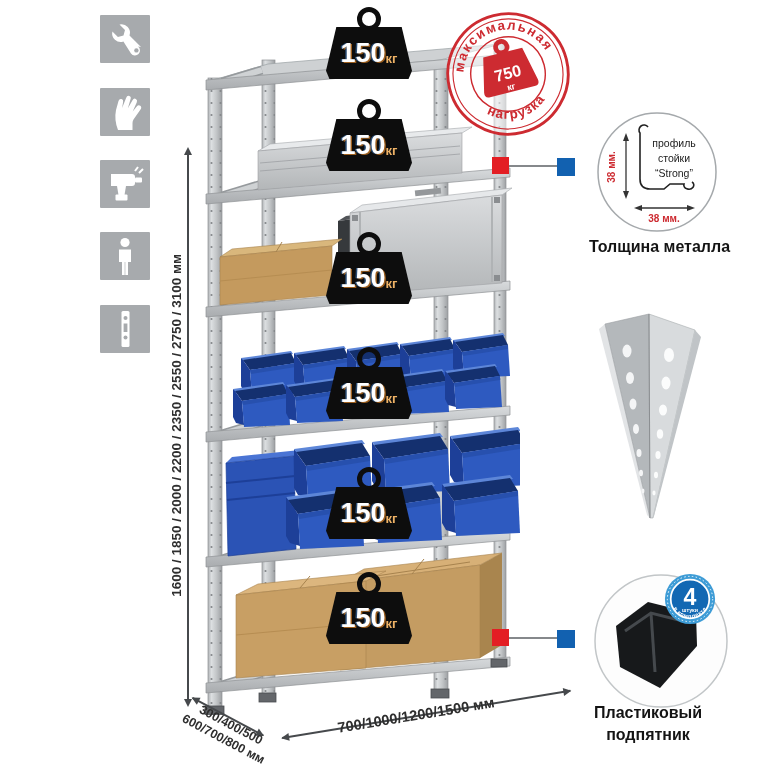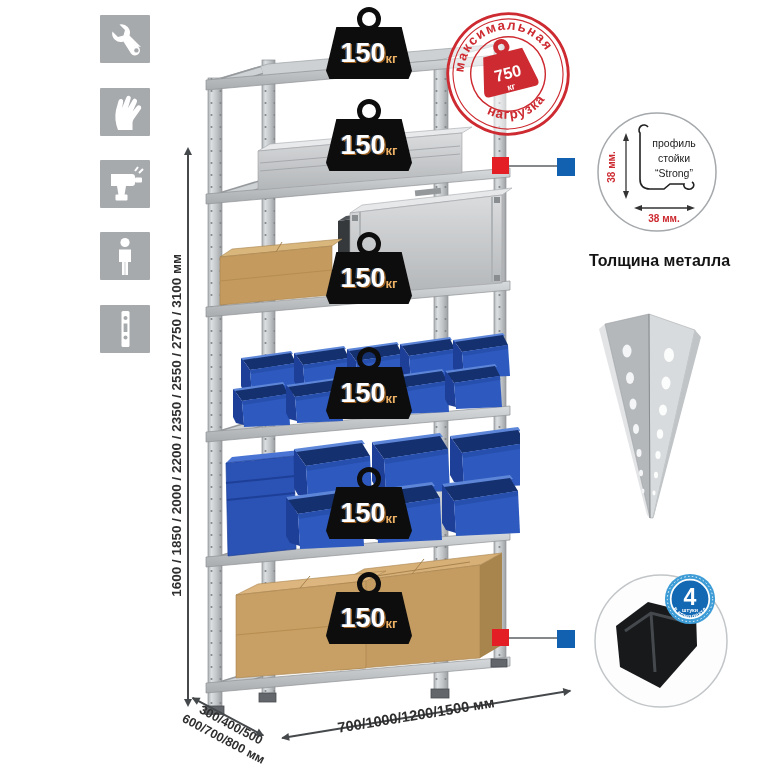--- a/index.html
+++ b/index.html
@@ -329,21 +329,21 @@
     <text transform="rotate(-90 19 56)" x="19" y="56" text-anchor="middle" font-size="10" font-weight="bold" fill="#cd2b31">38 мм.</text>
     <path d="M52,16 a5,5 0 1 0 -8,6 L44,68 q0,10 10,10 l14,0 l6,-5 l14,0 a5,4 0 1 0 8,-2" fill="none" stroke="#222" stroke-width="1.6"></path>
     <line x1="45" y1="97" x2="92" y2="97" stroke="#333" stroke-width="1.3"></line>
     <polygon points="38,97 46,94 46,100" fill="#333"></polygon>
     <polygon points="99,97 91,94 91,100" fill="#333"></polygon>
     <text x="68" y="111" text-anchor="middle" font-size="10" font-weight="bold" fill="#cd2b31">38 мм.</text>
     <text x="78" y="36" text-anchor="middle" font-size="10.5" fill="#222">профиль</text>
     <text x="78" y="51" text-anchor="middle" font-size="10.5" fill="#222">стойки</text>
     <text x="78" y="66" text-anchor="middle" font-size="10.5" fill="#222">“Strong”</text>
   </svg>
-  <div class="caption" style="left:577px;top:250px;width:165px">
+  <div class="caption" style="left:577px;top:236px;width:165px">
     <div>Толщина металла</div>
   </div>
 
   <svg class="abs" style="left:597px;top:303px;z-index:3" width="104" height="222" viewBox="0 0 104 222">
     <polygon points="2,26 8,21 53,215 50,212" fill="#e2e4e6"></polygon>
     <polygon points="8,21 52,11 53,215" fill="#b4b8bb" stroke="#9a9ea1" stroke-width="0.6"></polygon>
     <polygon points="52,11 98,27 56,215 53,215" fill="#d8dbdd" stroke="#a8acaf" stroke-width="0.6"></polygon>
     <polygon points="98,27 104,34 57,213 56,215" fill="#c0c4c7"></polygon>
     <line x1="52" y1="11" x2="53" y2="215" stroke="#8b8e91" stroke-width="1"></line>
     <g fill="#f4f5f6">
@@ -376,20 +376,24 @@
     <circle cx="28" cy="28" r="26" fill="#3e9cd6"></circle>
     <circle cx="28" cy="28" r="23.5" fill="none" stroke="#fff" stroke-width="1" stroke-dasharray="1.5,2.5"></circle>
     <circle cx="28" cy="28" r="20" fill="#1268b3" stroke="#fff" stroke-width="1.8"></circle>
     <text x="28" y="34" text-anchor="middle" font-size="24" font-weight="bold" fill="#fff">4</text>
     <text x="28" y="41" text-anchor="middle" font-size="5.5" font-weight="bold" fill="#fff">штуки</text>
     <path id="bArc" d="M9.9,36.4 A20,20 0 0 0 46.1,36.4" fill="none"></path>
     <text font-size="6" font-weight="bold" fill="#fff" letter-spacing="0.5">
       <textPath href="#bArc" startOffset="50%" text-anchor="middle">в комплекте</textPath>
     </text>
   </svg>
+  <div class="caption" style="left:573px;top:702px;width:150px">
+    <div>Пластиковый</div>
+    <div>подпятник</div>
+  </div>
 
   <div class="hline" style="left:193px;top:697px;width:80px;transform:rotate(28deg)"></div>
   <div class="dim-text dim-bl">
     <div>300/400/500</div>
     <div>600/700/800 мм</div>
   </div>
 
   <div class="hline" style="left:282px;top:737px;width:292px;transform:rotate(-9.3deg)"></div>
   <div class="dim-text dim-br">700/1000/1200/1500 мм</div>
 

